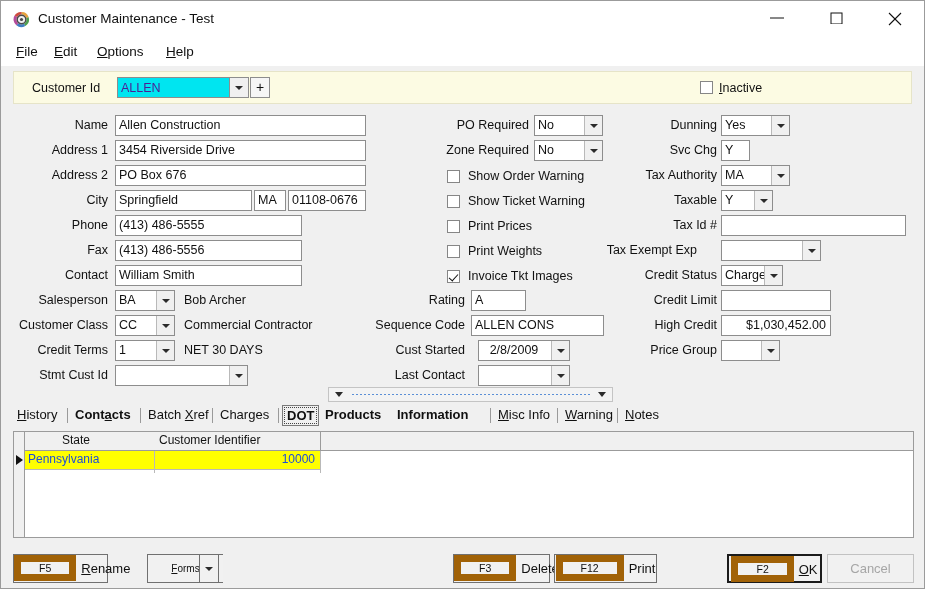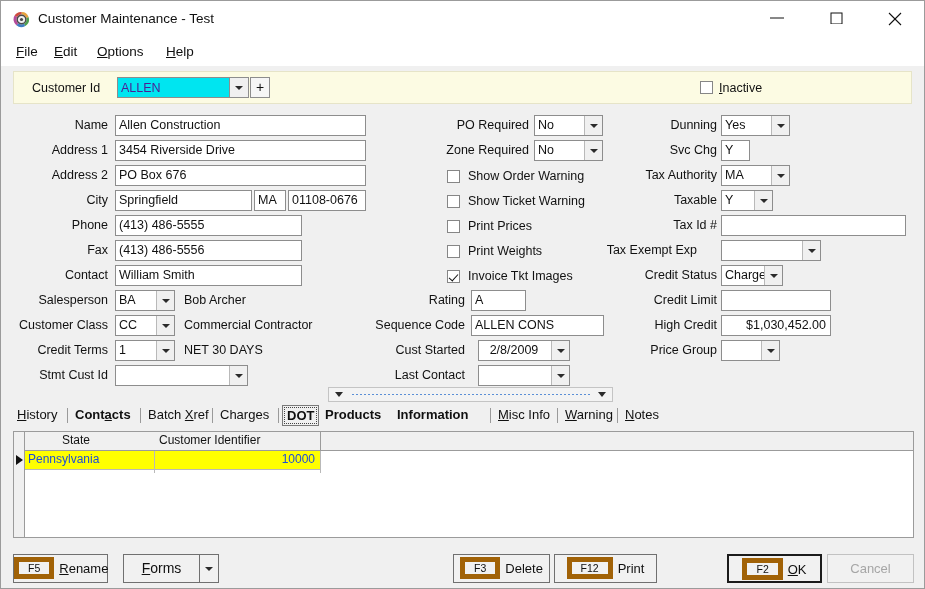--- a/index.html
+++ b/index.html
@@ -383,41 +383,42 @@
     color: #101010;
     line-height: 27px;
     text-align: center;
     cursor: default;
     white-space: nowrap;
   }
   .pbtn.default { border: 2px solid #1b1b1b; }
   .pbtn.disabled { color: #a6a6a6; border-color: #c2c2c2; }
   .keycap {
     display: inline-block;
-    border: 5px solid #a16207;
+    border: 7px solid #a16207;
     font-size: 10.5px;
     line-height: 12px;
-    padding: 0 9px;
+    padding: 0 18px;
     margin-right: 5px;
     vertical-align: 1px;
     color: #101010;
   }
   .split-main {
     position: absolute;
     top: 8px;
     height: 29px;
     border: 1px solid #707070;
     border-right: none;
     background: #f1f1f1;
     box-sizing: border-box;
-    font-size: 14px;
+    font-size: 10px;
     line-height: 27px;
     text-align: center;
     color: #101010;
     cursor: default;
+    margin-left: 24px;
   }
   .split-arrow {
     position: absolute;
     top: 8px;
     height: 29px;
     width: 20px;
     border: 1px solid #707070;
     background: #f1f1f1;
     box-sizing: border-box;
     cursor: default;

